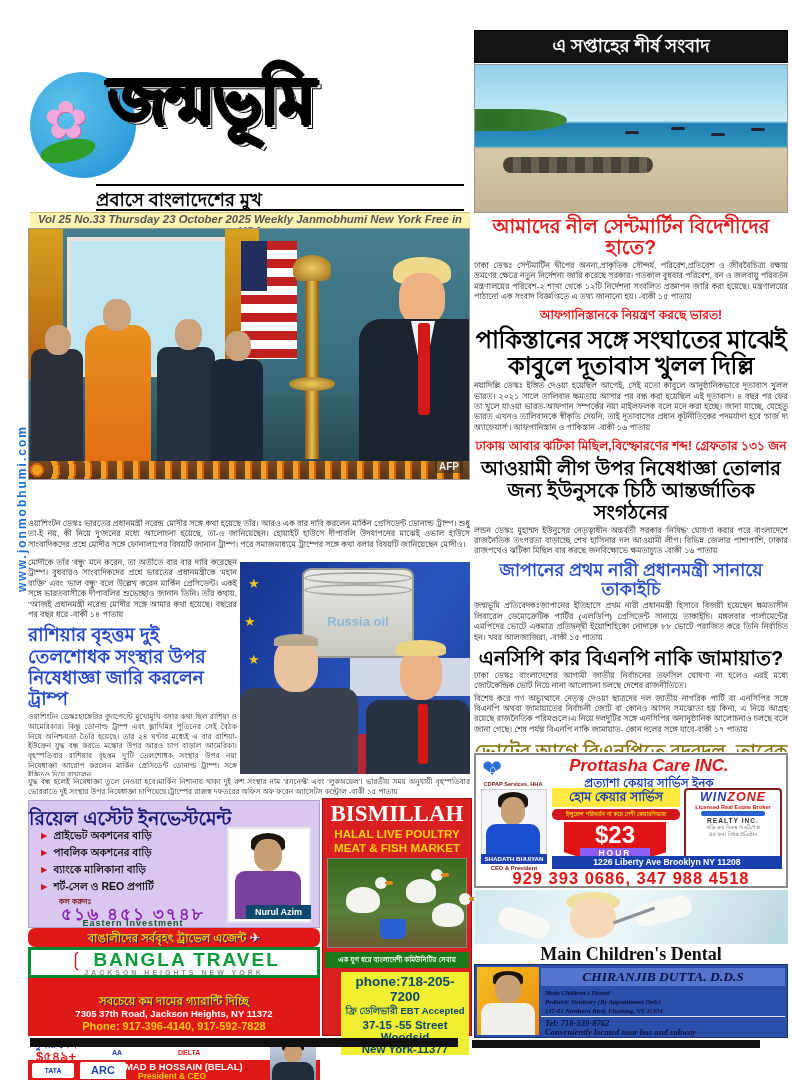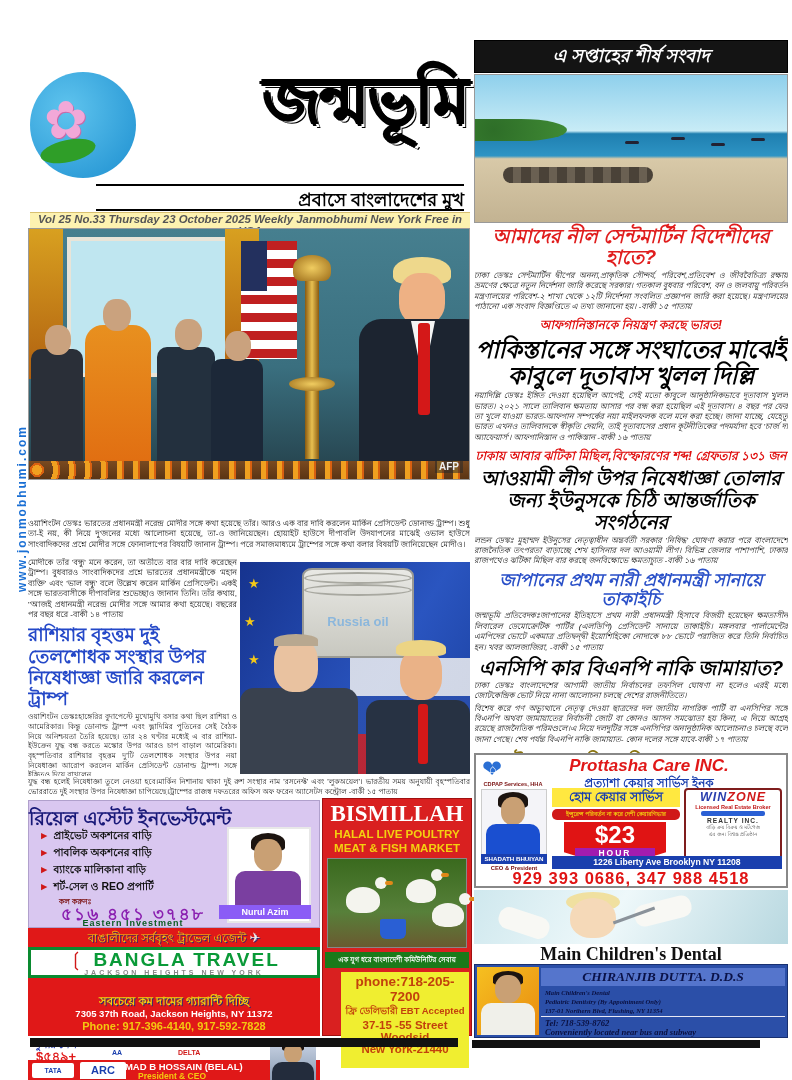--- a/index.html
+++ b/index.html
@@ -14,26 +14,26 @@
   
   #site-vert{left:-58px;top:505px;width:160px;transform:rotate(-90deg);color:#1a6fd4;
              font-weight:bold;font-size:12px;letter-spacing:2px;}
   #weekly{left:78px;top:28px;font-size:25px;font-weight:bold;color:#000;}
   #lotus{left:30px;top:72px;width:106px;height:106px;border-radius:50%;
          background:radial-gradient(circle at 35% 35%,#5fc4ee,#1d8fd0);}
   #lotus .flower{position:absolute;left:14px;top:18px;font-size:52px;color:#f2a8d8;
                  text-shadow:1px 1px 0 #c86aa8;}
   #lotus .leaf{position:absolute;left:10px;top:68px;width:56px;height:22px;border-radius:50%;
                background:#2f9e28;transform:rotate(-12deg);}
-  #mast-title{left:108px;top:52px;width:360px;font-size:66px;font-weight:400;color:#000;
-              text-align:right;line-height:1.5;letter-spacing:-2px;
+  #mast-title{left:108px;top:52px;width:360px;font-size:66px;font-weight:700;color:#000;
+              text-align:left;line-height:1.5;letter-spacing:-2px;
               text-shadow:2px 0 #000,-2px 0 #000,0 2px #000,0 -2px #000,3px 3px 0 #fff,4px 4px 0 #000;}
   .rule{height:0;border-top:2px solid #000;}
   #rule1{left:96px;top:184px;width:368px;}
-  #tagline{left:96px;top:186px;width:368px;font-size:18px;font-weight:bold;color:#000;text-align:right;}
+  #tagline{left:96px;top:186px;width:368px;font-size:18px;font-weight:bold;color:#000;text-align:left;}
   #rule2{left:96px;top:209px;width:368px;}
   #datebar{left:30px;top:212px;width:440px;height:26px;background:#fdf2b0;border-top:1px solid #d8c070;}
   #dateline-en{left:30px;top:213px;width:440px;text-align:center;font-size:11.4px;font-style:italic;
                font-weight:bold;color:#555;}
   #dateline-bn{left:30px;top:227px;width:440px;text-align:center;font-size:8px;font-weight:bold;color:#7a3000;}
 
   
   #photo-diwali{left:28px;top:228px;width:442px;height:252px;
       background:linear-gradient(180deg,#467f8f 0%,#3a6f7f 55%,#24404a 100%);}
   .dw-window{position:absolute;left:38px;top:8px;width:158px;height:132px;background:#bfe6f0;
@@ -94,26 +94,26 @@
   #re-phone{position:absolute;left:4px;top:100px;width:200px;text-align:center;font-size:17px;font-weight:900;
             color:#8a1fb0;letter-spacing:2px;}
   #re-company{position:absolute;left:4px;top:117px;width:200px;text-align:center;font-size:9px;font-weight:900;
               color:#0a5c20;letter-spacing:1px;}
   #re-addr{position:absolute;left:4px;top:128px;width:200px;text-align:center;font-size:5.4px;color:#333;}
   #re-mail{position:absolute;left:4px;top:135px;width:200px;text-align:center;font-size:6.4px;color:#444;font-weight:bold;}
   #re-photo{position:absolute;right:8px;top:26px;width:80px;height:92px;background:#fff;border:2px solid #e8e8e8;}
   .portrait-face{position:absolute;border-radius:45%;background:#c9a074;}
   .portrait-hair{position:absolute;border-radius:50% 50% 20% 20%;background:#1c1410;}
   .portrait-suit{position:absolute;border-radius:10px 10px 0 0;}
-  #re-name{position:absolute;right:8px;top:104px;width:92px;height:14px;background:#8b5cf6;color:#fff;
+  #re-name{position:absolute;right:8px;top:104px;width:65px;height:14px;background:#0c4a6e;color:#fff;
            font-size:9px;font-weight:bold;text-align:center;line-height:14px;}
 
   #ad-tr{left:28px;top:928px;width:292px;height:108px;box-sizing:border-box;}
-  #tr-kick{height:19px;background:#e01818;color:#f4d010;font-weight:400;font-size:11.5px;text-align:center;
-           line-height:19px;text-shadow:1px 1px 0 #202a78;}
+  #tr-kick{height:19px;background:#e01818;color:#f4d010;font-weight:700;font-size:11.5px;text-align:center;
+           line-height:19px;text-shadow:1px 1px 0 #202a78;border-radius:7px;}
   #tr-kick .plane{color:#eee;font-size:13px;}
   #tr-box{height:31px;background:#fff;border:3px solid #0a8a30;box-sizing:border-box;text-align:center;}
   #tr-name{font-size:19px;font-weight:900;color:#0a9a38;letter-spacing:2px;line-height:1.0;}
   #tr-name .swoosh{color:#d01818;}
   #tr-sub{font-size:7px;font-weight:bold;color:#888;letter-spacing:3px;line-height:1.0;}
   #tr-red{height:58px;background:#e01818;text-align:center;position:relative;}
   #tr-g{font-size:11.5px;font-weight:900;color:#f4d010;text-shadow:1px 1px 0 #202a78;line-height:1.25;padding-top:16px;}
   #tr-addr{font-size:9.5px;font-weight:bold;color:#fff;line-height:1.2;}
   #tr-ph{font-size:11px;font-weight:900;color:#f4c810;line-height:1.2;}
   #tr-white{height:24px;background:#fff;position:relative;}
@@ -130,30 +130,30 @@
           font-family:"Liberation Serif",serif;}
   #bis-title{text-align:center;color:#fff;font-size:23px;font-weight:900;letter-spacing:0px;line-height:1.15;padding-top:2px;}
   .bis-sub{text-align:center;color:#f4d010;font-weight:900;font-size:11.6px;line-height:1.15;
            font-family:"Liberation Sans",sans-serif;}
   #bis-photo{margin:4px 4px 0 4px;height:88px;background:linear-gradient(180deg,#3a6a1e,#57803a 60%,#6a5a30 100%);position:relative;border:1px solid #888;}
   .duck{position:absolute;background:#f4f4ee;border-radius:50% 50% 40% 40%;}
   .duck:before{content:"";position:absolute;right:-7px;top:-10px;width:12px;height:12px;border-radius:50%;background:#f4f4ee;}
   .duck:after{content:"";position:absolute;right:-13px;top:-6px;width:8px;height:4px;background:#e08818;border-radius:2px;}
   #bis-band{margin:4px 2px 0 2px;height:16px;background:#1a7a1a;color:#fff;font-size:7px;text-align:center;
             line-height:16px;font-family:"Liberation Sans",sans-serif;font-weight:bold;}
-  #bis-foot{margin:4px 2px 0 18px;background:#f0ee30;text-align:center;color:#c2410c;
-            font-family:"Liberation Sans",sans-serif;padding:2px 0 13px 0;}
+  #bis-foot{margin:4px 2px 0 18px;background:#f0ee30;text-align:center;color:#0c4a6e;
+            font-family:"Liberation Sans",sans-serif;padding:2px 0 0 0;}
   #bis-phone{font-size:13.5px;font-weight:900;}
   #bis-ebt{font-size:9.5px;font-weight:bold;}
   #bis-addr1,#bis-addr2{font-size:11.5px;font-weight:900;}
 
   .blackbar{background:#111;}
 
   
-  #rcol{left:474px;top:40px;width:314px;height:722px;overflow:hidden;font-style:italic;}
+  #rcol{left:474px;top:30px;width:314px;height:722px;overflow:hidden;}
   #r-banner{height:31px;background:#141414;border:1px solid #000;color:#fff;text-align:center;
             font-size:18px;font-weight:bold;line-height:31px;}
   #photo-beach{width:100%;height:149px;margin-top:1px;position:relative;border:1px solid #999;box-sizing:border-box;
       background:linear-gradient(180deg,#8fd0ec 0%,#c8ecf6 38%,#1f7fb0 40%,#2e94c4 55%,#d8c9a8 57%,#c3b392 100%);}
   .beach-trees{position:absolute;left:0;top:44px;width:92px;height:22px;border-radius:0 50% 50% 0;
       background:radial-gradient(circle at 20% 50%,#2e6e28,#3f8a34);}
   .beach-rocks{position:absolute;left:28px;top:92px;width:150px;height:16px;border-radius:8px;
       background:repeating-linear-gradient(90deg,#4a4238 0 10px,#6a6052 10px 18px);}
   .boat{position:absolute;width:14px;height:3px;background:#223;border-radius:2px;}
   .r-head1{color:#e01d1d;font-weight:900;font-size:19.5px;text-align:center;line-height:1.1;margin-top:3px;}
@@ -177,21 +177,21 @@
   #pro-name{position:absolute;left:5px;top:99px;width:66px;height:10px;background:#1a3fae;color:#fff;font-size:6.2px;
             font-weight:bold;text-align:center;line-height:10px;}
   #pro-title{position:absolute;left:5px;top:110px;width:66px;text-align:center;font-size:5.8px;font-weight:bold;color:#7a1010;}
   #pro-serv{position:absolute;left:76px;top:33px;width:128px;height:19px;background:#ffe840;color:#1a3fae;
             font-size:12.5px;font-weight:900;text-align:center;line-height:19px;overflow:hidden;}
   #pro-note{position:absolute;left:76px;top:54px;width:128px;height:11px;background:#d01818;border-radius:5px;
             color:#f4d010;font-size:5.8px;font-weight:bold;text-align:center;line-height:11px;overflow:hidden;}
   #pro-shield{position:absolute;left:88px;top:67px;width:102px;height:46px;background:#e01414;
               clip-path:polygon(0 0,100% 0,100% 66%,50% 100%,0 66%);text-align:center;}
   #pro-rate{color:#fff;font-weight:900;font-size:24px;line-height:26px;}
-  #pro-hour{margin:0 auto;width:80px;background:#a21caf;color:#fff;font-size:8.5px;font-weight:900;letter-spacing:2px;}
+  #pro-hour{margin:0 auto;width:70px;background:#8b5cf6;color:#fff;font-size:8.5px;font-weight:900;letter-spacing:2px;}
   #pro-win{position:absolute;left:208px;top:33px;width:98px;height:80px;border:2px solid #7f1d1d;border-radius:4px;
            box-sizing:border-box;background:#fff;text-align:center;overflow:hidden;}
   #win-word{font-size:12.5px;font-weight:900;font-style:italic;letter-spacing:1px;}
   #win-word .w1{color:#2a3fae;} #win-word .w2{color:#d01818;}
   #win-sub{font-size:5.6px;font-weight:bold;color:#c01818;}
   #win-chip{margin:1px auto;width:64px;height:5px;background:#2a5fd4;border-radius:2px;}
   #win-name{font-size:6.6px;font-weight:900;color:#333;letter-spacing:1px;}
   .win-note{font-size:5.2px;color:#444;line-height:1.35;}
   #pro-addr{position:absolute;left:76px;top:101px;width:230px;height:13px;background:#1a3fae;color:#fff;
             font-size:8.6px;font-weight:bold;text-align:center;line-height:13px;}
@@ -348,21 +348,21 @@
       <div class="duck" style="left:18px;top:28px;width:34px;height:26px;"></div>
       <div class="duck" style="left:78px;top:20px;width:30px;height:24px;"></div>
       <div class="duck" style="left:104px;top:44px;width:32px;height:24px;"></div>
       <div style="position:absolute;left:52px;top:60px;width:26px;height:20px;background:#2a5fd4;border-radius:2px 2px 6px 6px;"></div>
     </div>
     <div id="bis-band">এক যুগ ধরে বাংলাদেশী কমিউনিটির সেবায়</div>
     <div id="bis-foot">
       <div id="bis-phone">phone:718-205-7200</div>
       <div id="bis-ebt">ফ্রি ডেলিভারী EBT Accepted</div>
       <div id="bis-addr1">37-15 -55 Street Woodsid</div>
-      <div id="bis-addr2">New York-21440</div>
+      <div id="bis-addr2">New York-11377</div>
     </div>
   </div>
 
   <div class="abs blackbar" style="left:30px;top:1038px;width:428px;height:9px;"></div>
 
   <div class="abs" id="rcol">
     <div id="r-banner">এ সপ্তাহের শীর্ষ সংবাদ</div>
 
     <div id="photo-beach">
       <div class="beach-trees"></div>

